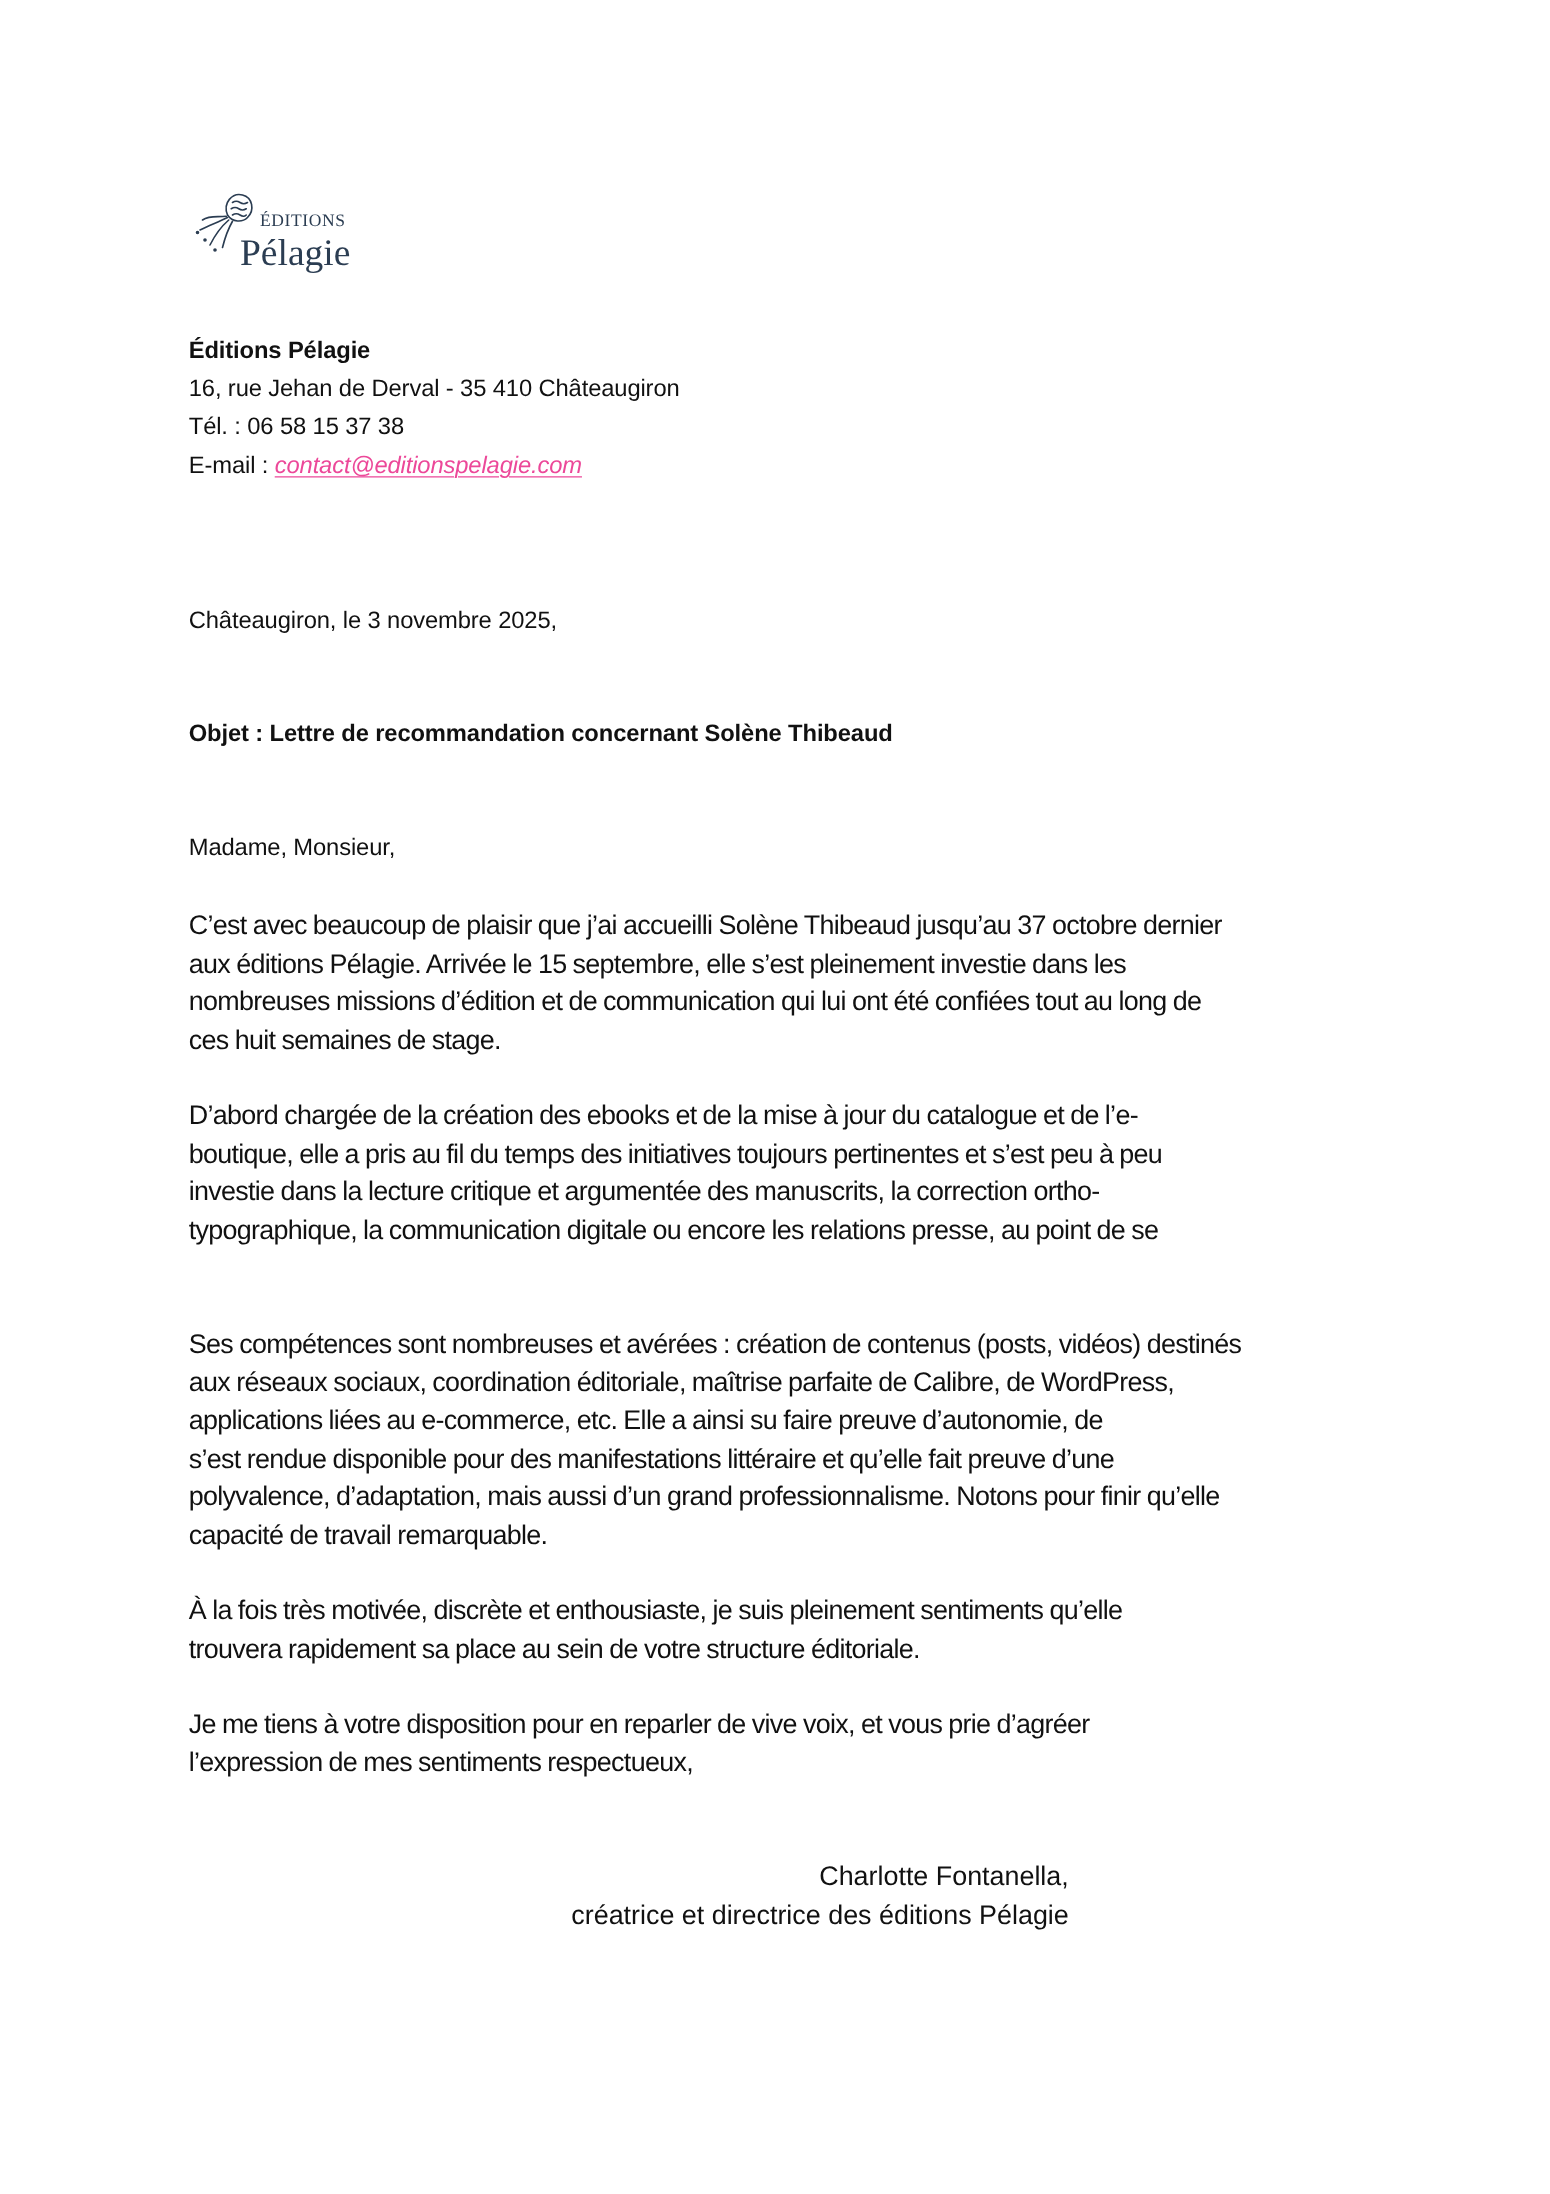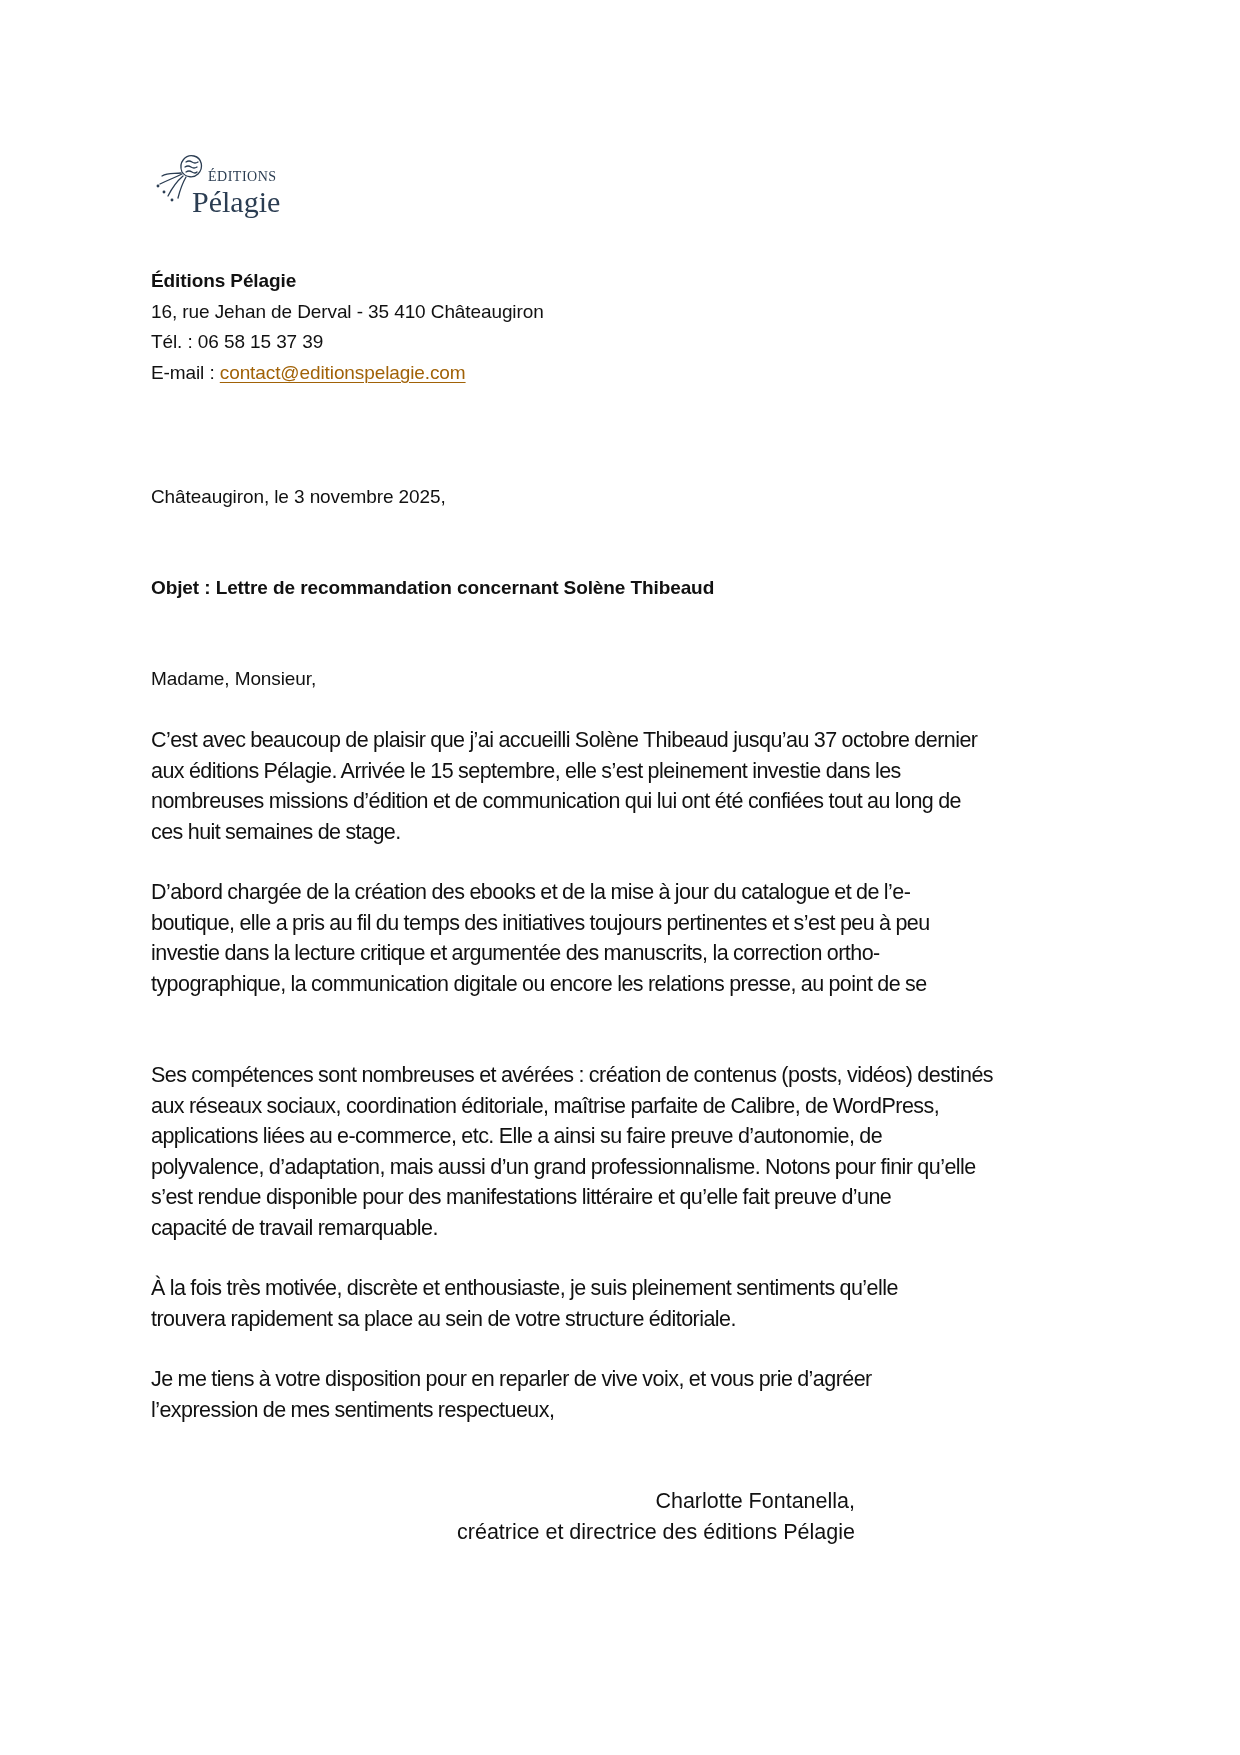--- a/index.html
+++ b/index.html
@@ -36,25 +36,26 @@
       font-size: 19px;
       letter-spacing: -0.1px;
       line-height: 30.5px;
       white-space: nowrap;
     }
     .bold { font-weight: bold; }
 
     .sender { top: 266px; }
     .sender div { height: 30.5px; }
     .link {
-      color: #a16207;
+      color: #ec4899;
       text-decoration: underline;
       text-decoration-thickness: 1px;
       text-underline-offset: 3px;
       cursor: pointer;
+      font-style: italic;
     }
 
     .date { top: 482px; }
     .subject { top: 573px; }
     .salutation { top: 664px; }
 
     .para {
       position: absolute;
       left: 151px;
       width: 950px;
@@ -105,21 +106,21 @@
         <circle cx="20" cy="50" r="0.8" fill="#2b3d52"></circle>
       </g>
       <text x="56" y="31" font-family="'Liberation Serif', serif" font-size="14" fill="#2b3d52" letter-spacing="0.5">ÉDITIONS</text>
       <text x="40" y="62" font-family="'Liberation Serif', serif" font-size="30" fill="#2b3d52">Pélagie</text>
     </svg>
   </div>
 
   <div class="text sender">
     <div class="bold">Éditions Pélagie</div>
     <div>16, rue Jehan de Derval - 35 410 Châteaugiron</div>
-    <div>Tél. : 06 58 15 37 39</div>
+    <div>Tél. : 06 58 15 37 38</div>
     <div>
       <span>E-mail : </span><a class="link">contact@editionspelagie.com</a>
     </div>
   </div>
 
   <div class="text date">Châteaugiron, le 3 novembre 2025,</div>
 
   <div class="text subject bold">Objet : Lettre de recommandation concernant Solène Thibeaud</div>
 
   <div class="text salutation">Madame, Monsieur,</div>
@@ -135,22 +136,22 @@
     <span class="line">D’abord chargée de la création des ebooks et de la mise à jour du catalogue et de l’e-</span>
     <span class="line">boutique, elle a pris au fil du temps des initiatives toujours pertinentes et s’est peu à peu</span>
     <span class="line">investie dans la lecture critique et argumentée des manuscrits, la correction ortho-</span>
     <span class="line">typographique, la communication digitale ou encore les relations presse, au point de se</span>
   </div>
 
   <div class="para p3">
     <span class="line">Ses compétences sont nombreuses et avérées : création de contenus (posts, vidéos) destinés</span>
     <span class="line">aux réseaux sociaux, coordination éditoriale, maîtrise parfaite de Calibre, de WordPress,</span>
     <span class="line">applications liées au e-commerce, etc. Elle a ainsi su faire preuve d’autonomie, de</span>
+    <span class="line">s’est rendue disponible pour des manifestations littéraire et qu’elle fait preuve d’une</span>
     <span class="line">polyvalence, d’adaptation, mais aussi d’un grand professionnalisme. Notons pour finir qu’elle</span>
-    <span class="line">s’est rendue disponible pour des manifestations littéraire et qu’elle fait preuve d’une</span>
     <span class="line">capacité de travail remarquable.</span>
   </div>
 
   <div class="para p4">
     <span class="line">À la fois très motivée, discrète et enthousiaste, je suis pleinement sentiments qu’elle</span>
     <span class="line">trouvera rapidement sa place au sein de votre structure éditoriale.</span>
   </div>
 
   <div class="para p5">
     <span class="line">Je me tiens à votre disposition pour en reparler de vive voix, et vous prie d’agréer</span>

